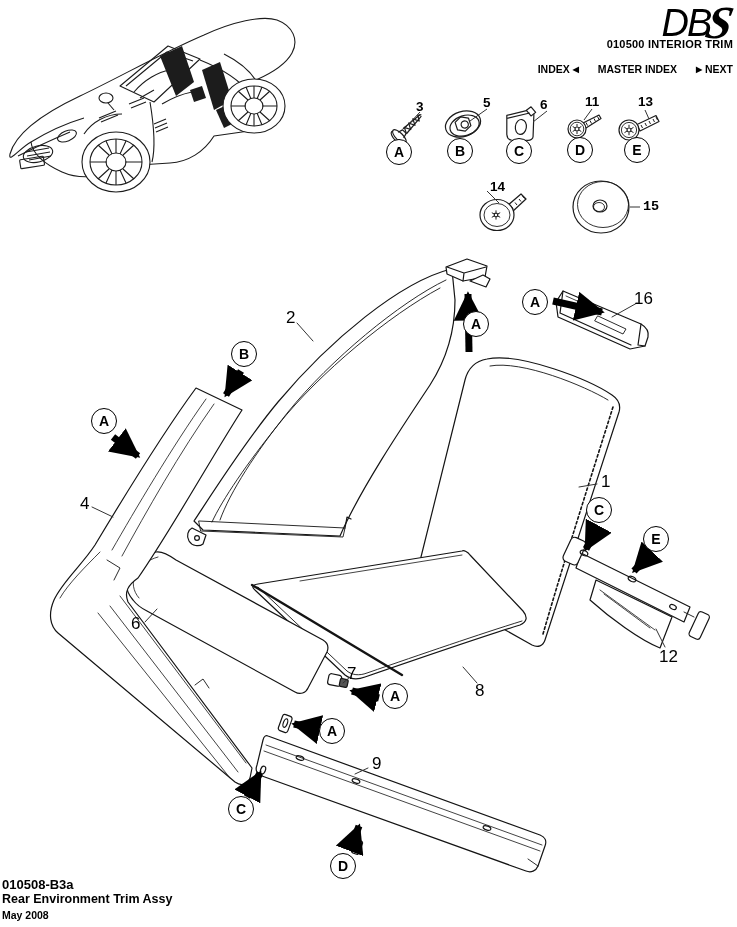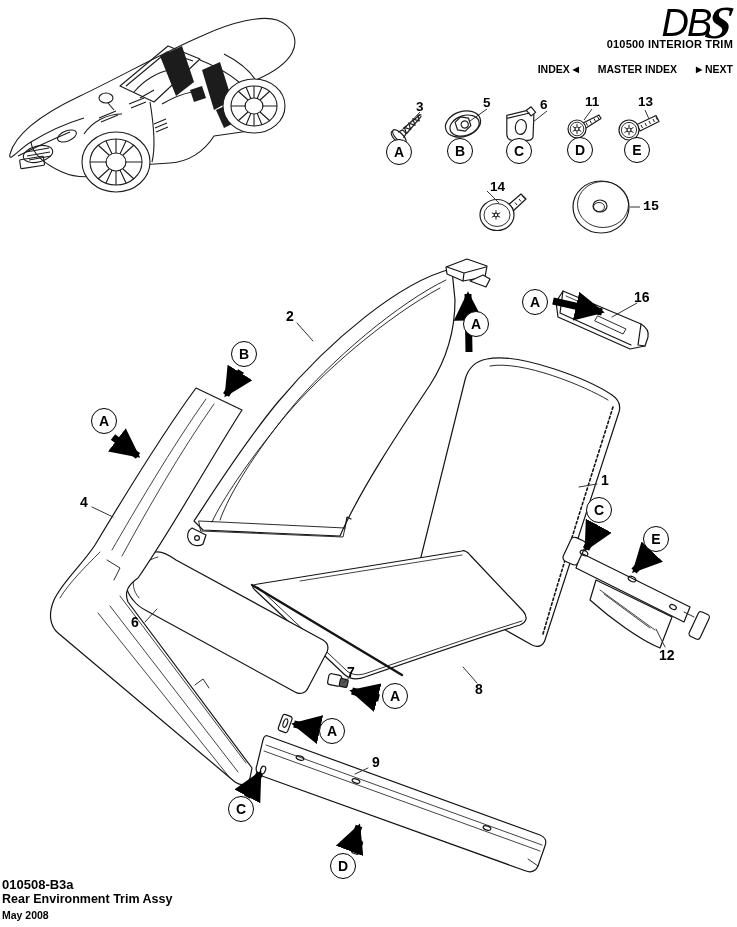--- a/index.html
+++ b/index.html
@@ -1,21 +1,21 @@
 <!DOCTYPE html>
 <html><head>
 <meta charset="utf-8">
 <style>
   html,body{margin:0;padding:0;background:#fff;}
   #page{
     position:relative;width:737px;height:927px;background:#fff;
     font-family:"Liberation Sans",sans-serif;color:#000;overflow:hidden;
   }
   svg{position:absolute;left:0;top:0;}
-  .plabel{position:absolute;font-weight:bold;font-size:14px;line-height:1;}
+  .plabel{position:absolute;font-weight:normal;font-size:17px;line-height:1;}
   .numlabel{position:absolute;font-weight:bold;font-size:13.5px;line-height:1;}
   .co{
     position:absolute;width:24px;height:24px;border:1.8px solid #000;border-radius:50%;
     background:#fff;display:flex;align-items:center;justify-content:center;
     font-weight:bold;font-size:14px;line-height:1;
   }
   .logo{position:absolute;top:-6px;right:4px;white-space:nowrap;}
   .logo .db{font-style:italic;font-weight:normal;font-size:38px;letter-spacing:-2px;}
   .logo .s{font-family:"Liberation Serif",serif;font-style:italic;font-weight:bold;
     font-size:46px;display:inline-block;transform:skewX(-12deg);margin-left:-3px;position:relative;top:2px;}

